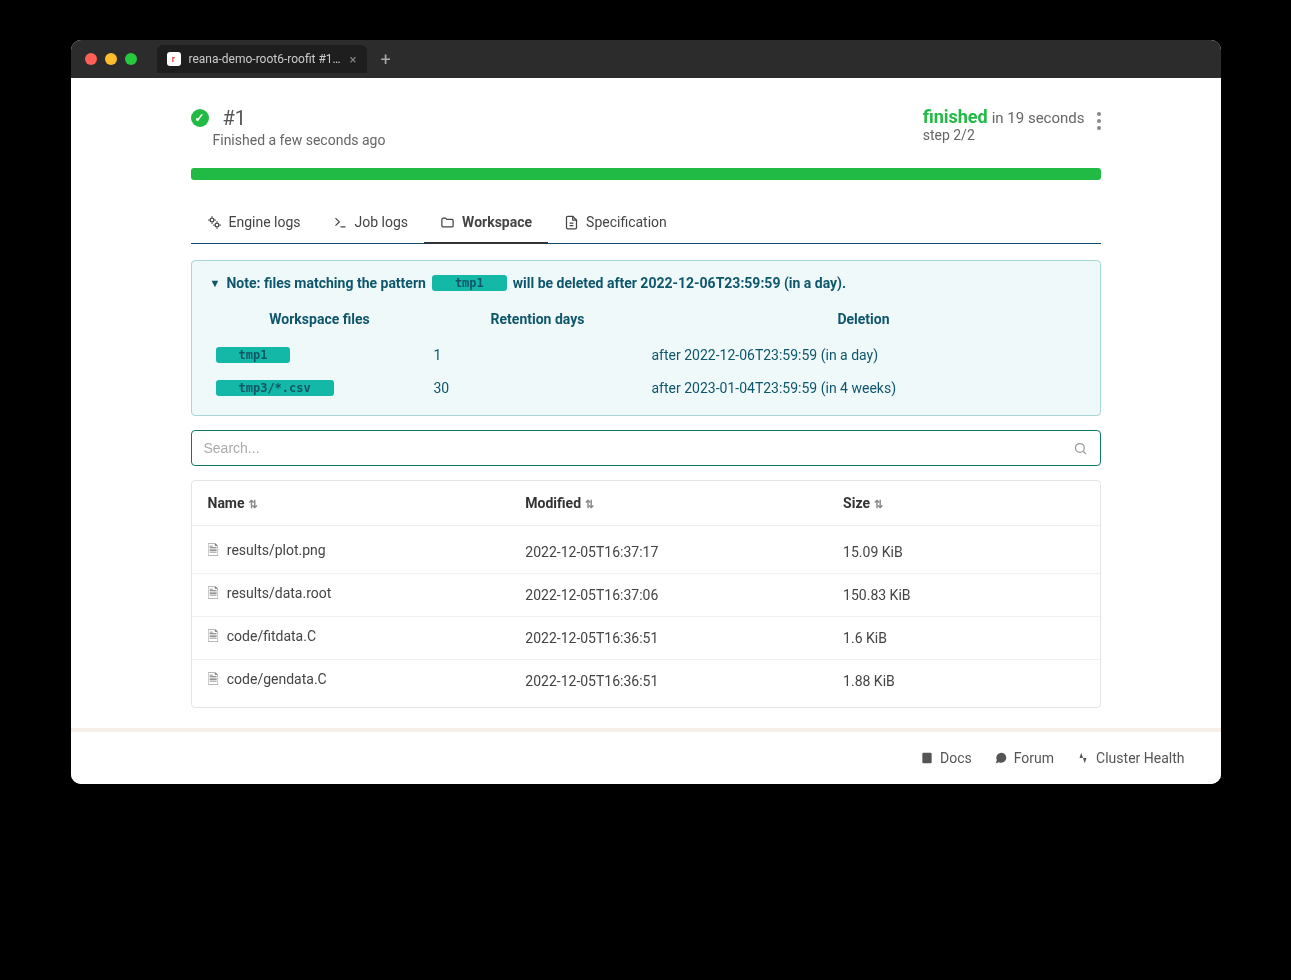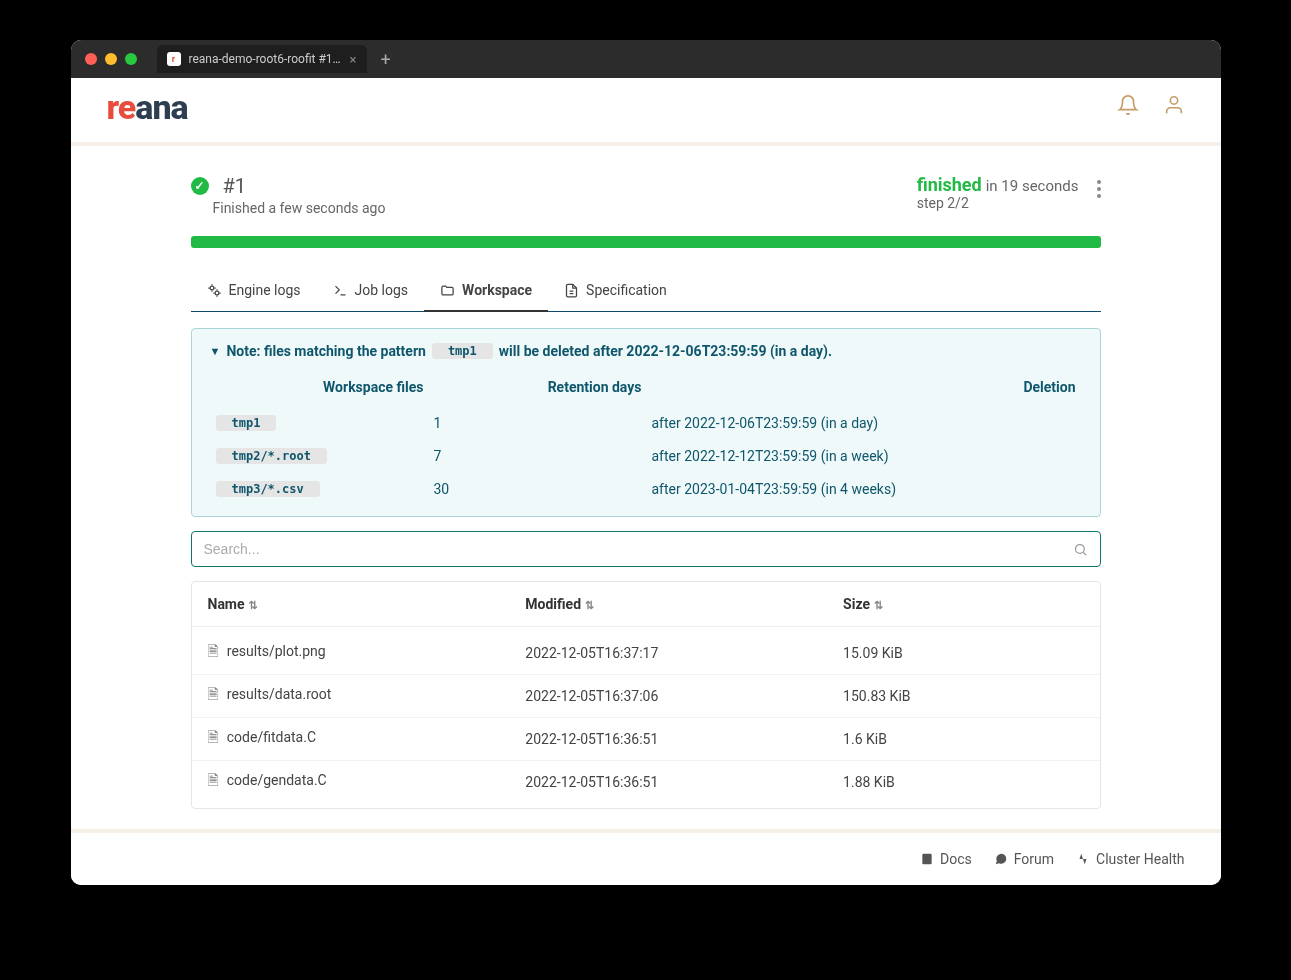--- a/index.html
+++ b/index.html
@@ -75,21 +75,21 @@
   .wf-header { display:flex; align-items:flex-start; justify-content:space-between; }
   .wf-title-row { display:flex; align-items:center; gap:8px; }
   .check-icon {
     width:18px;height:18px;border-radius:50%;background:#21ba45;
     display:inline-flex;align-items:center;justify-content:center;
     color:#fff;font-size:12px;font-weight:bold;
   }
   .wf-name { font-size:22px; font-weight:700; color:#333; }
   .wf-run { font-size:20px; color:#555; margin-left:6px;}
   .wf-sub { color:#666; font-size:14px; margin-left:22px; margin-top:2px;}
-  .wf-right { display:flex; align-items:flex-start; gap:18px; }
+  .wf-right { display:flex; align-items:flex-start; gap:12px; }
   .wf-status { text-align:left; }
   .status-finished { color:#21ba45; font-weight:700; font-size:18px; }
   .status-dur { color:#666; font-size:15px; }
   .status-step { color:#666; font-size:14px; }
   .kebab { color:#888; font-size:18px; line-height:0.4; display:flex; flex-direction:column; gap:3px; padding-top:6px;}
   .kebab span{width:4px;height:4px;background:#888;border-radius:50%;}
 
   .progress { height:12px; background:#21ba45; border-radius:3px; margin-top:20px; }
 
   .tabs { display:flex; border-bottom:1px solid #0c4a6e; margin-top:24px; }
@@ -108,31 +108,31 @@
     margin-top:16px;
     border:1px solid #a8d5d5;
     background:#f0f9f9;
     border-radius:4px;
     padding:14px 18px 10px 18px;
     color:#0e566c;
   }
   .notice-head { font-weight:700; font-size:14px; display:flex; align-items:center; gap:6px; flex-wrap:wrap;}
   .notice-head .caret { font-size:11px; }
   .pill {
-    background:#e5e5e5;
-    padding:1px 16px;
+    background:#14b8a6;
+    padding:1px 23px;
     border-radius:3px;
     font-family: ui-monospace, Menlo, monospace;
     font-size:12px;
     font-weight:600;
     color:#0e566c;
     display:inline-block;
   }
   .ret-table { width:100%; margin-top:12px; font-size:14px; }
-  .ret-table th { text-align:right; font-weight:700; padding:6px 4px 10px 4px; color:#0e566c;}
+  .ret-table th { text-align:center; font-weight:700; padding:6px 4px 10px 4px; color:#0e566c;}
   .ret-table td { padding:7px 4px; vertical-align:middle;}
   .ret-table .pill{ }
 
   .searchbox {
     margin-top:14px;
     border:1px solid #0f766e;
     border-radius:4px;
     display:flex; align-items:center;
     padding:9px 12px;
     color:#888;
@@ -189,39 +189,20 @@
         <span class="favicon">r</span>
         <span class="title">reana-demo-root6-roofit #1 - lo</span>
         <span class="close">×</span>
       </div>
       <div class="new-tab">+</div>
     </div>
   </div>
 
   <div class="app">
 
-    <div class="app-header">
-      <div class="logo">
-        <span class="re">re</span><span class="ana">ana</span>
-      </div>
-      <div class="header-icons">
-        <span>
-          <svg viewBox="0 0 24 24">
-              <path d="M18 8a6 6 0 10-12 0c0 7-3 9-3 9h18s-3-2-3-9"></path>
-              <path d="M13.7 21a2 2 0 01-3.4 0"></path>
-            </svg>
-        </span>
-        <span>
-          <svg viewBox="0 0 24 24">
-              <path d="M20 21v-2a4 4 0 00-4-4H8a4 4 0 00-4 4v2"></path>
-              <circle cx="12" cy="7" r="4"></circle>
-            </svg>
-        </span>
-      </div>
-    </div>
 
     <div class="content">
 
       <div class="wf-header">
         <div>
           <div class="wf-title-row">
             <span class="check-icon">✓</span>
             <span class="wf-run">#1</span>
           </div>
           <div class="wf-sub">Finished a few seconds ago</div>
@@ -287,25 +268,20 @@
               <th style="width:25%">Workspace files</th>
               <th style="width:25%">Retention days</th>
               <th>Deletion</th>
             </tr>
           </thead>
           <tbody>
             <tr>
               <td><span class="pill">tmp1</span></td>
               <td>1</td>
               <td>after 2022-12-06T23:59:59 (in a day)</td>
-            </tr>
-            <tr>
-              <td><span class="pill">tmp2/*.root</span></td>
-              <td>7</td>
-              <td>after 2022-12-12T23:59:59 (in a week)</td>
             </tr>
             <tr>
               <td><span class="pill">tmp3/*.csv</span></td>
               <td>30</td>
               <td>after 2023-01-04T23:59:59 (in 4 weeks)</td>
             </tr>
           </tbody>
         </table>
       </div>
 

